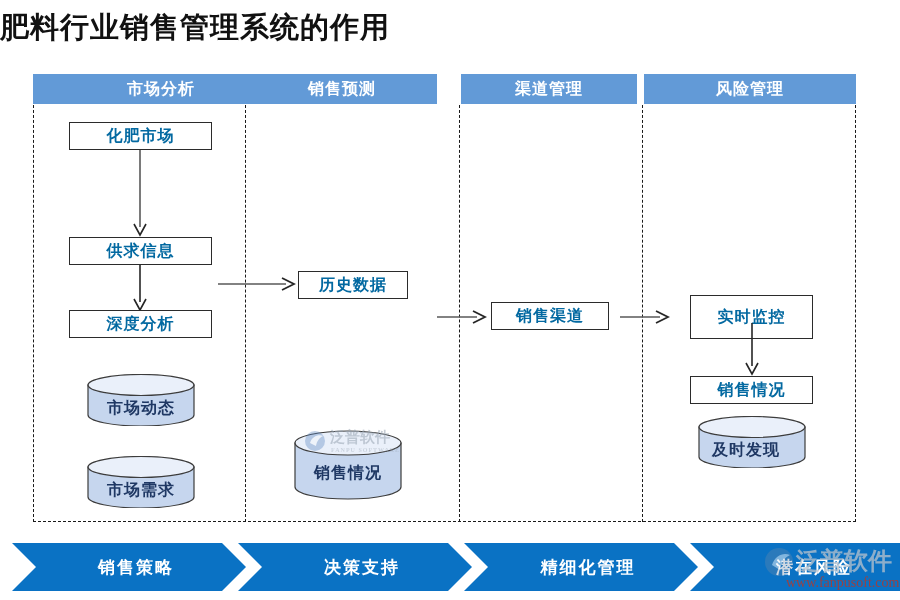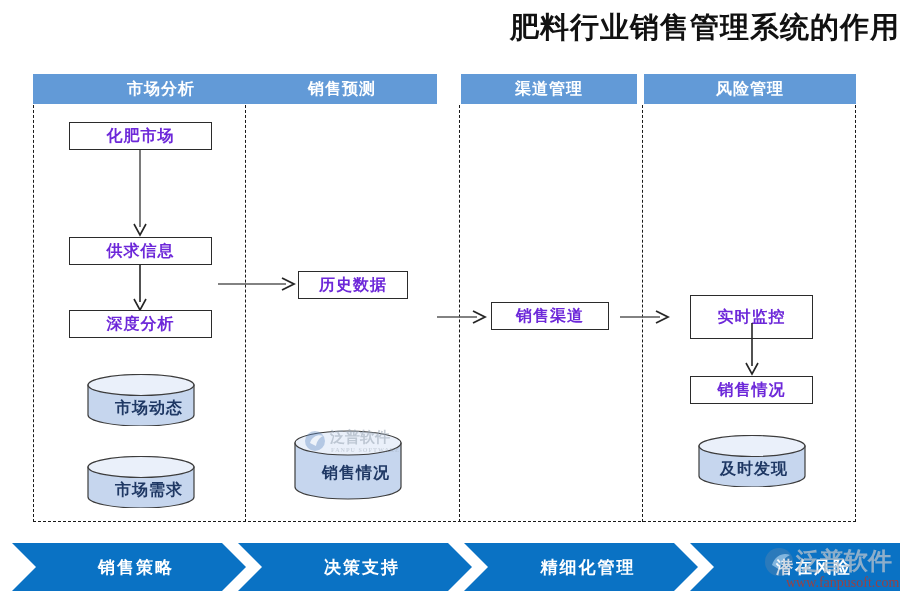--- a/index.html
+++ b/index.html
@@ -8,21 +8,21 @@
     background:#ffffff;
     font-family:"Liberation Serif","DejaVu Serif",serif;
     overflow:hidden;
     position:relative;
   }
   #stage{position:absolute;left:0;top:0;width:900px;height:600px;}
 
   
   .title{
     position:absolute;left:0;top:8px;width:900px;
-    text-align:right;
+    text-align:left;
     font-size:29px;font-weight:bold;
     color:#111111;
     letter-spacing:1px;
     font-family:"Liberation Serif","DejaVu Serif",serif;
   }
 
   
   .hdr{
     position:absolute;top:74px;height:30px;
     background:#629AD7;
@@ -45,37 +45,36 @@
   .vsep{
     position:absolute;top:105px;height:417px;
     border-left:1.6px dashed #1a1a1a;
   }
 
   
   .pbox{
     position:absolute;
     border:1.3px solid #2b2b2b;
     background:#ffffff;
-    color:#6d28d9;
+    color:#0369a1;
     font-size:16px;font-weight:bold;
     display:flex;align-items:center;justify-content:center;
     box-sizing:border-box;
     letter-spacing:1px;
   }
 
   
   .cyl{position:absolute;}
   .cyl svg{position:absolute;left:0;top:0;}
   .cyl .cyl-label{
     position:absolute;left:0;width:100%;
     text-align:center;
     color:#1F3864;
     font-size:16px;font-weight:bold;
     letter-spacing:1px;
-    padding-left:8px;
   }
 
   
   .arrow{position:absolute;}
 
   
   .chevrow{position:absolute;left:12px;top:543px;width:876px;height:48px;}
   .chev{
     position:absolute;top:0;height:48px;
     background:#0A72C4;
@@ -188,21 +187,21 @@
 
   <div class="pbox" style="left:690px;top:295px;width:123px;height:44px;">实时监控</div>
 
   <svg class="arrow" style="left:737px;top:323px;" width="30" height="53">
     <line x1="15" y1="0" x2="15" y2="43" stroke="#262626" stroke-width="1.6"></line>
     <path d="M9,40 L15,51 L21,40" fill="none" stroke="#262626" stroke-width="1.6"></path>
   </svg>
 
   <div class="pbox" style="left:690px;top:376px;width:123px;height:28px;">销售情况</div>
 
-  <div class="cyl" style="left:698px;top:435px;width:96px;height:52px;">
+  <div class="cyl" style="left:698px;top:416px;width:96px;height:52px;">
     <svg width="108" height="52" viewBox="0 0 108 52">
       <path d="M1,11 L1,41 A53,11 0 0 0 107,41 L107,11 Z" fill="#C6D6EE" stroke="#3c3c3c" stroke-width="1.2"></path>
       <ellipse cx="54" cy="11" rx="53" ry="10.5" fill="#EAF0FA" stroke="#3c3c3c" stroke-width="1.2"></ellipse>
     </svg>
     <div class="cyl-label" style="top:24px;">及时发现</div>
   </div>
 
   <div class="chevrow">
     <div class="chev" style="left:0px;width:234px;clip-path:polygon(0 0,210px 0,234px 24px,210px 48px,0 48px,24px 24px);">销售策略</div>
     <div class="chev" style="left:226px;width:234px;clip-path:polygon(0 0,210px 0,234px 24px,210px 48px,0 48px,24px 24px);">决策支持</div>

